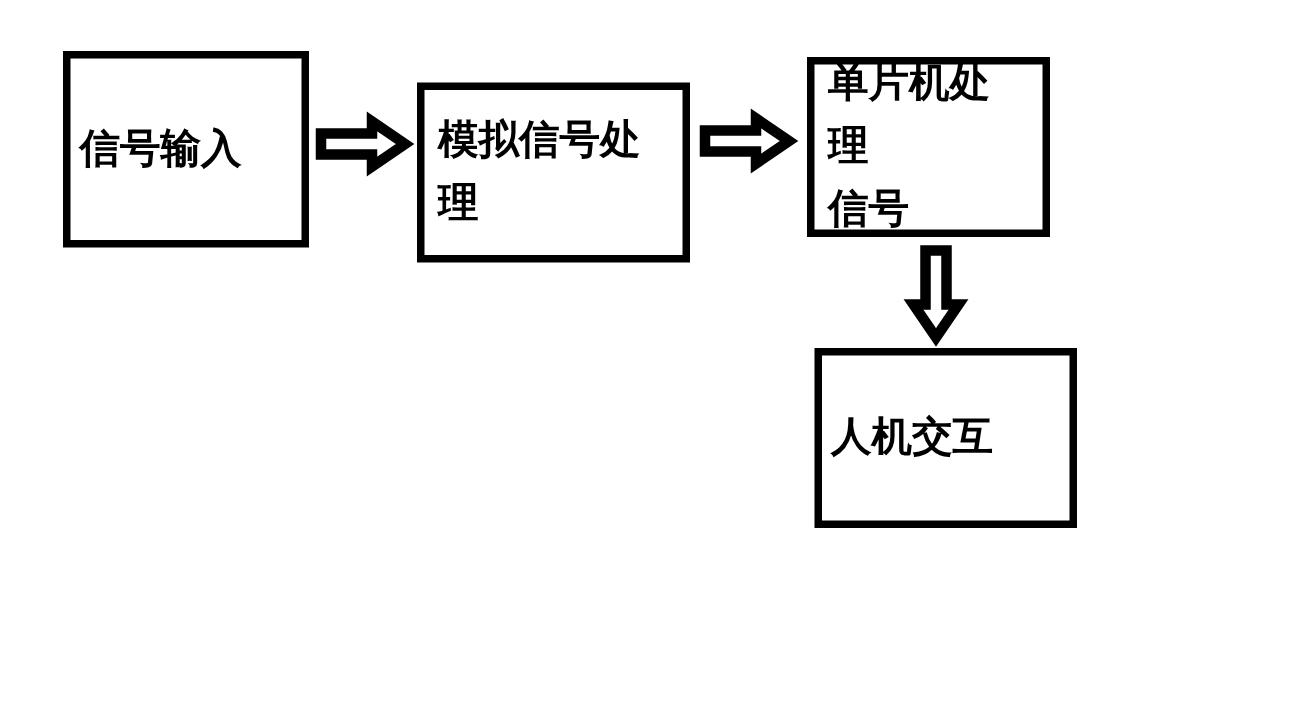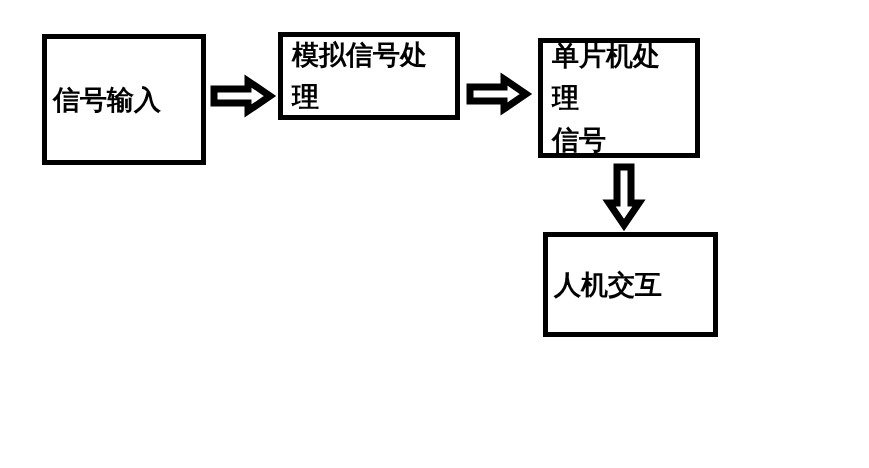--- a/index.html
+++ b/index.html
@@ -46,23 +46,23 @@
     padding: 0 6px;
   }
 
   .node-box.align-left .node-label {
     text-align: left;
     padding: 0 9px;
   }
 
   
   #node-signal-input   { left: 42px;  top: 34px;  width: 164px; height: 131px; }
-  #node-analog-process { left: 278px; top: 32px;  width: 182px; height: 88px; }
+  #node-analog-process { left: 278px; top: 55px;  width: 182px; height: 120px; }
   #node-mcu-process    { left: 538px; top: 38px;  width: 162px; height: 120px; justify-content: flex-end; }
-  #node-hmi            { left: 543px; top: 232px; width: 175px; height: 105px; }
+  #node-hmi            { left: 543px; top: 232px; width: 175px; height: 120px; }
 
   
   .block-arrow {
     position: absolute;
   }
   .block-arrow svg {
     display: block;
     overflow: visible;
   }
   .block-arrow svg path {

